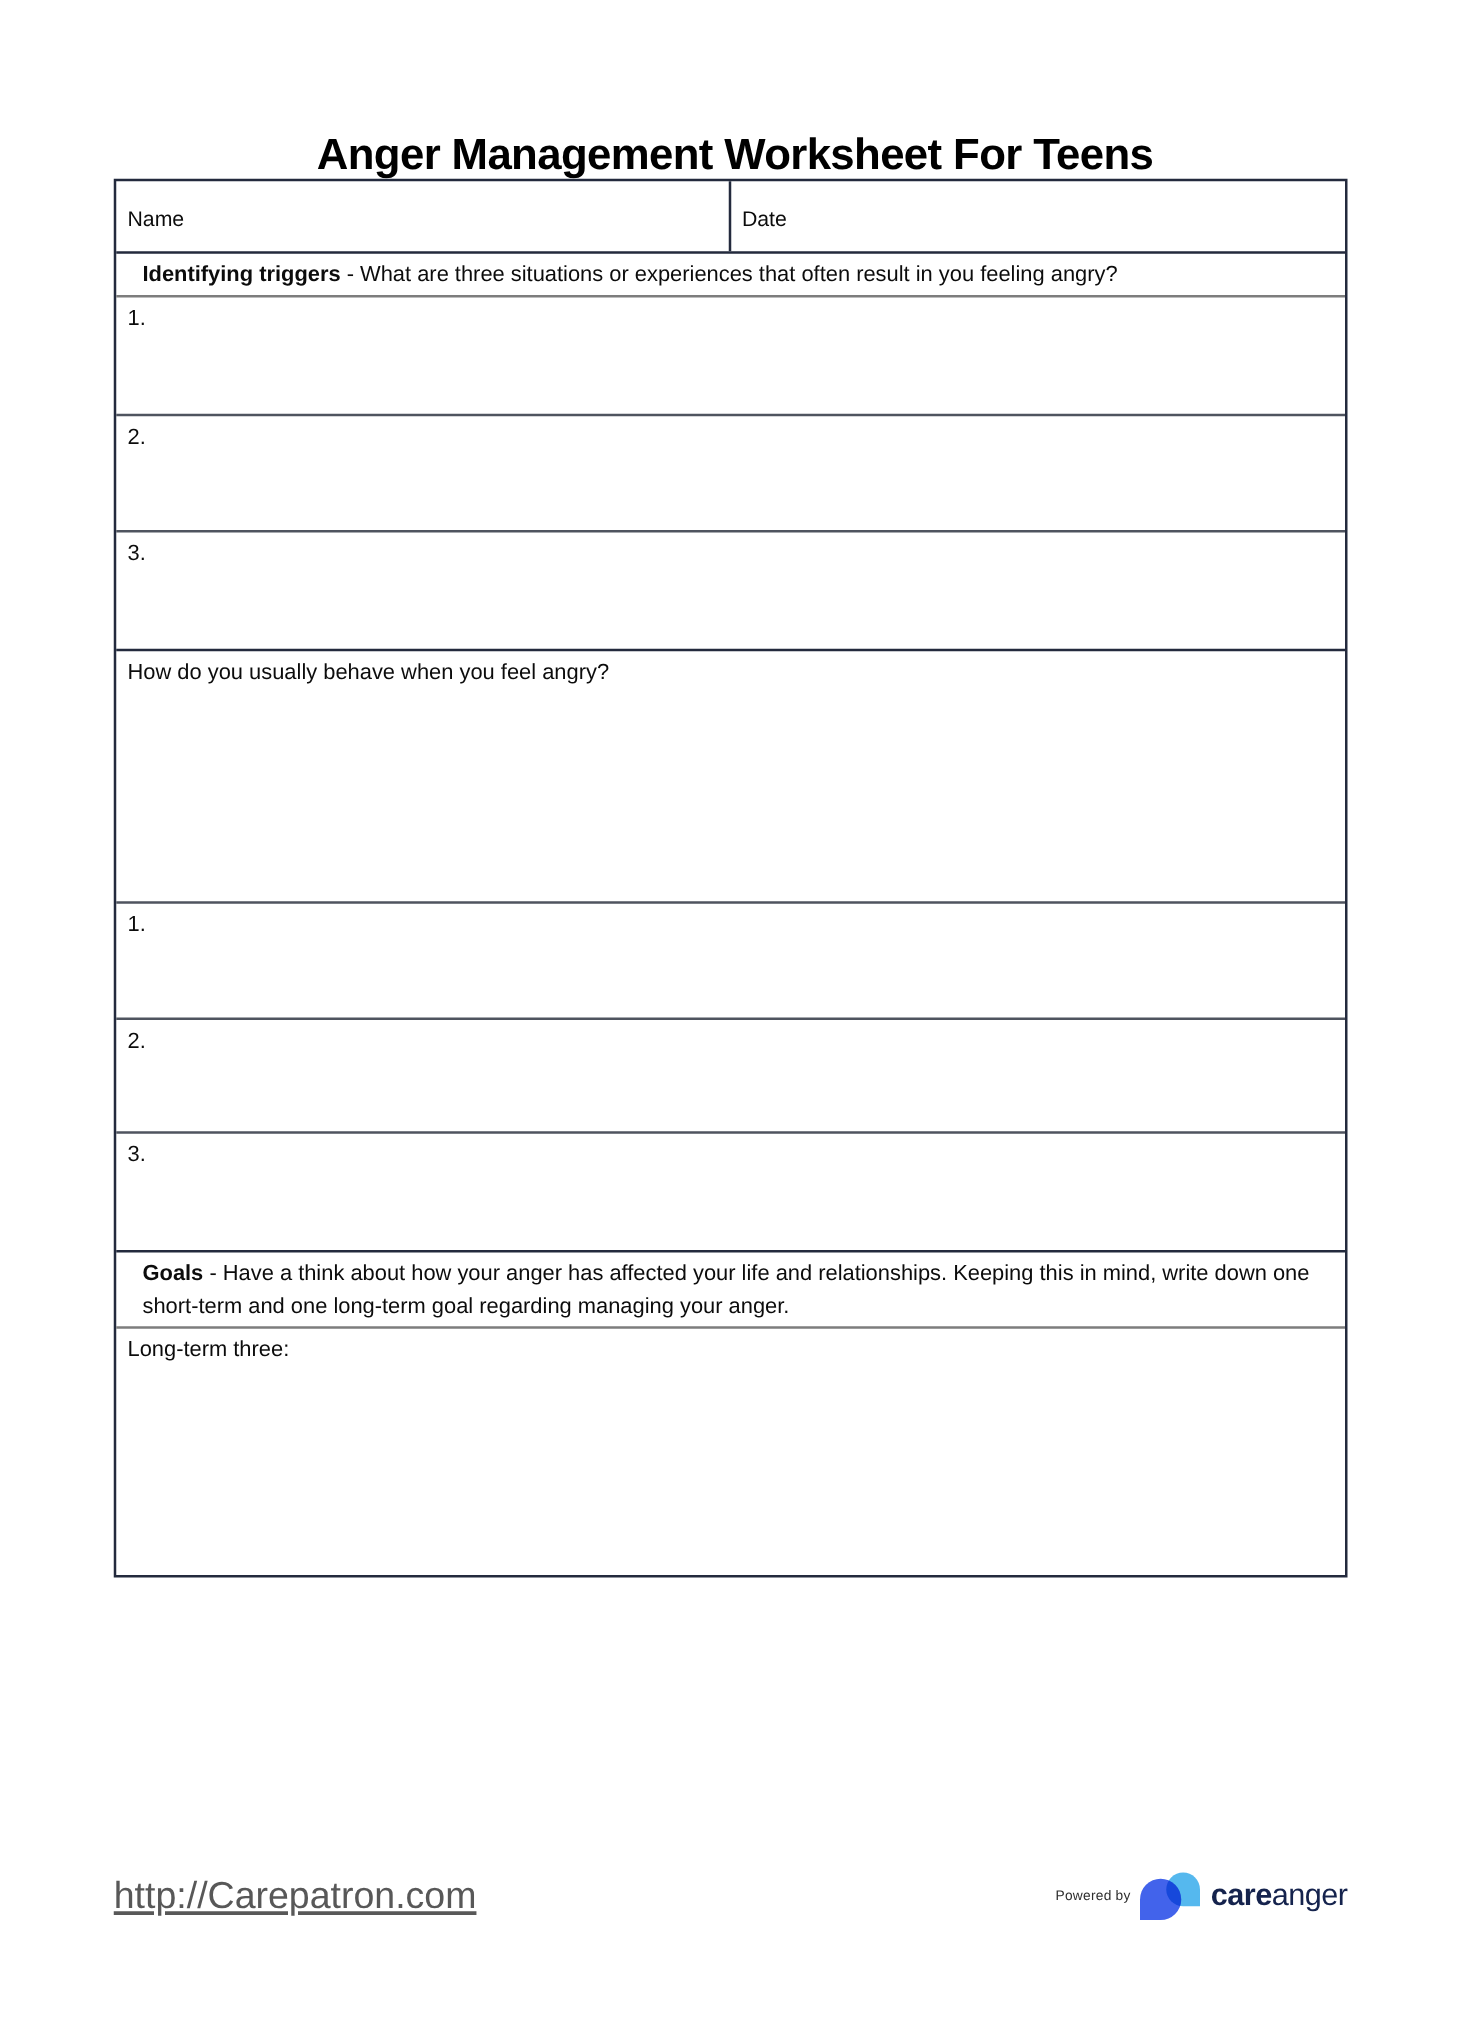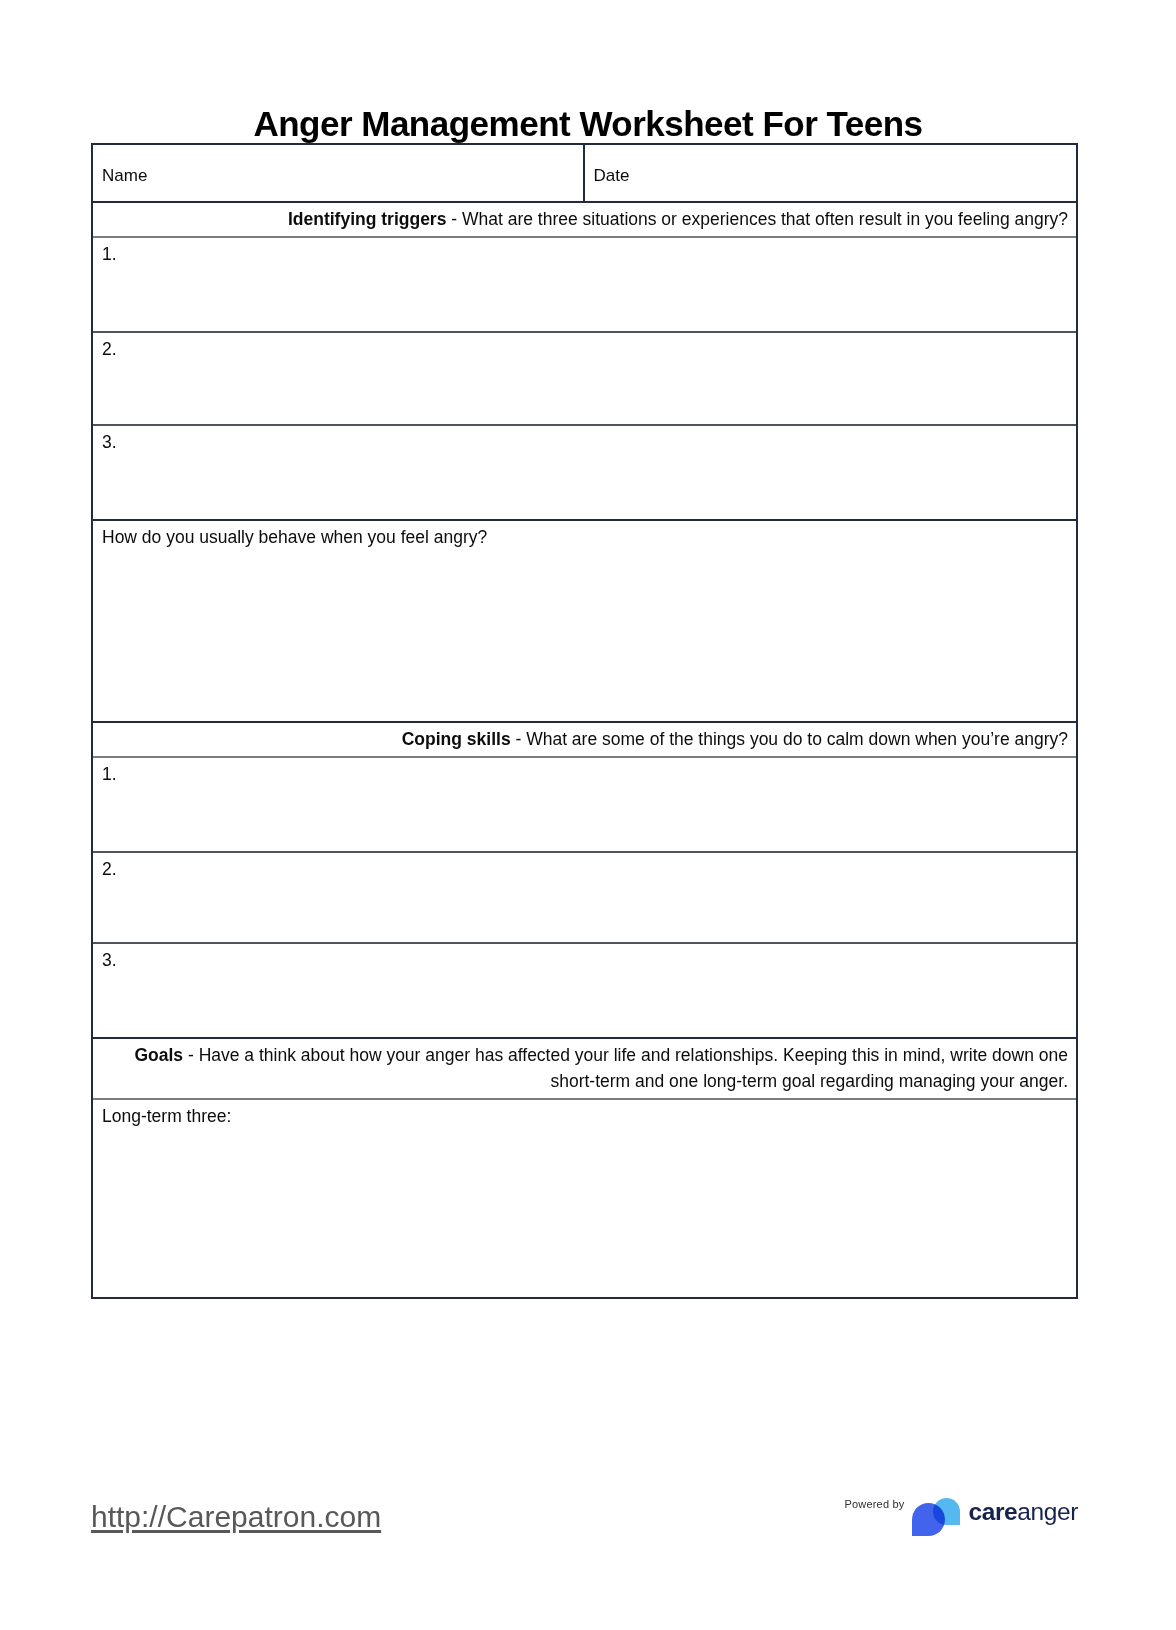--- a/index.html
+++ b/index.html
@@ -24,22 +24,22 @@
     position:absolute;left:91px;top:143px;width:987px;
     border:2px solid var(--border-dark);
     background:#ffffff;
     display:flex;flex-direction:column;
   }
   .row{width:100%;position:relative;}
   .row + .row{border-top:2px solid var(--border-mid);}
   .row.header{
     border-top:2px solid var(--border-dark);
     border-bottom:2px solid var(--border-soft);
-    padding:3px 8px 4px 7px;
-    font-size:17.5px;line-height:26px;text-align:right;
+    padding:3px 8px 4px 21px;
+    font-size:17.5px;line-height:26px;
   }
   .row.header + .row{border-top:none;}
   .row.header .lead{font-weight:bold;}
   .namedate{display:flex;height:56px;}
   .namedate .cell{flex:1 1 50%;padding:21px 9px;font-size:17px;}
   .namedate .cell:first-child{border-right:2px solid var(--border-dark);}
   .answer{padding:6px 9px;font-size:17.5px;}
   .h-trig{height:93px;}
   .h-trig3{height:95px;}
   .h-behave{height:202px;}
@@ -50,21 +50,21 @@
   .h-short{height:203px;}
   .strongtop{border-top:2px solid var(--border-dark) !important;}
   .footer{
     position:absolute;left:91px;top:1498px;width:987px;
     display:flex;justify-content:space-between;align-items:center;
   }
   .site-link{
     font-size:30px;color:var(--link-gray);
     text-decoration:underline;text-underline-offset:3px;cursor:pointer;
   }
-  .brand{display:flex;gap:7px;}
+  .brand{display:flex;align-items:center;gap:7px;}
   .powered{font-size:11px;color:#2e2e2e;letter-spacing:0.2px;}
   .logo-mark{position:relative;width:50px;height:38px;}
   .bubble-dark{
     position:absolute;left:0;top:5px;width:33px;height:33px;
     background:#4263eb;border-radius:50% 50% 50% 0;
   }
   .bubble-light{
     position:absolute;left:21px;top:0;width:27px;height:27px;
     background:#55b8ee;border-radius:50% 50% 0 50%;
     mix-blend-mode:multiply;
@@ -97,21 +97,20 @@
     <span>2.</span>
   </div>
   <div class="row answer h-trig3">
     <span>3.</span>
   </div>
 
   <div class="row answer h-behave strongtop">
     <span>How do you usually behave when you feel angry?</span>
   </div>
 
-  <div class="row header"><span class="lead">Coping skills</span><span> - What are some of the things you do to calm down when you’re angry?</span></div>
 
   <div class="row answer h-cope">
     <span>1.</span>
   </div>
   <div class="row answer h-cope2">
     <span>2.</span>
   </div>
   <div class="row answer h-cope3">
     <span>3.</span>
   </div>

